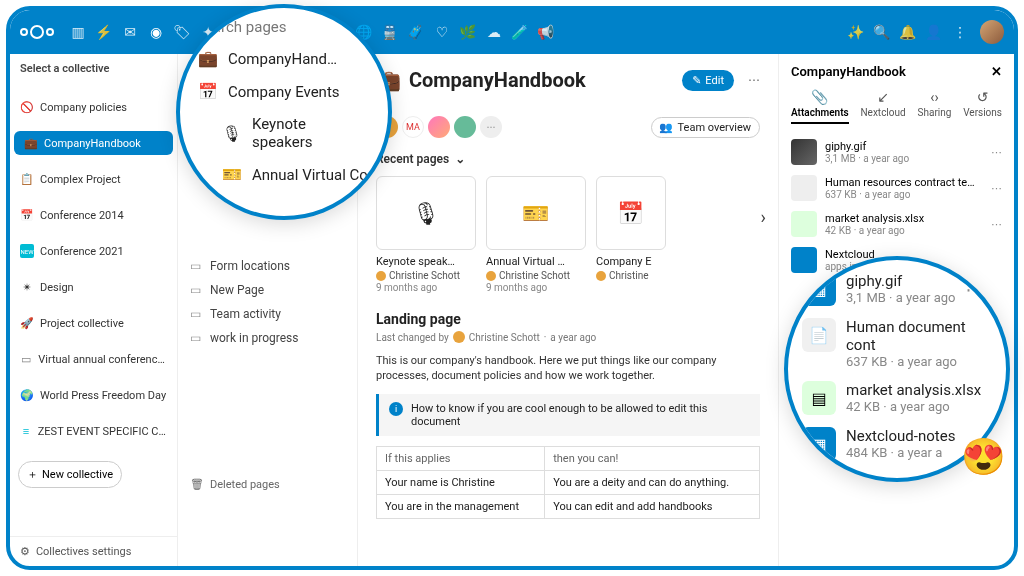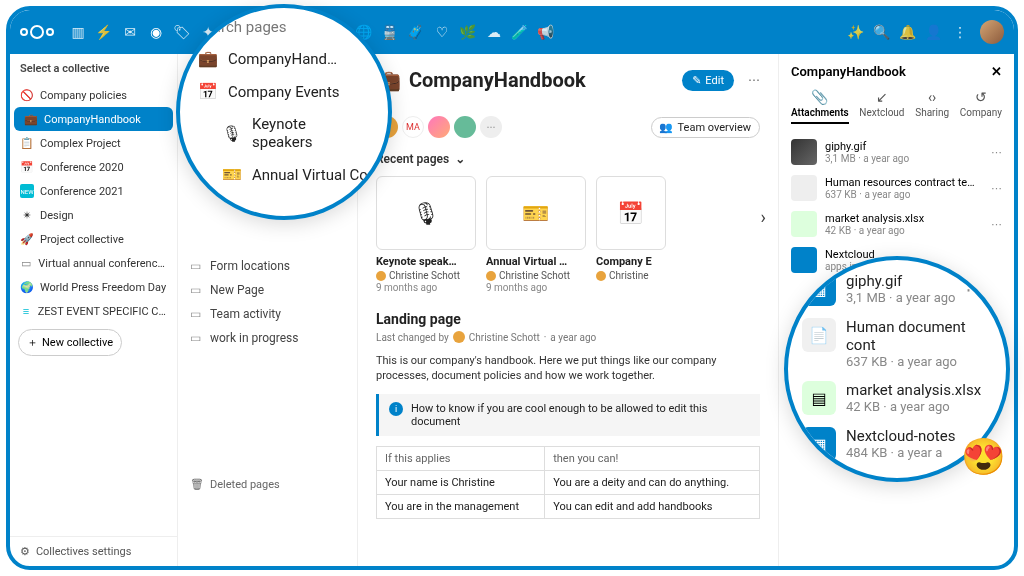--- a/index.html
+++ b/index.html
@@ -7,21 +7,21 @@
   .frame { position: absolute; inset: 6px; border: 4px solid #0082c9; border-radius: 24px; overflow: hidden; background: #fff; }
   .topbar { height: 44px; background: #0082c9; display: flex; align-items: center; padding: 0 10px; gap: 6px; color: #fff; }
   .logo { display: flex; align-items: center; gap: 2px; margin-right: 8px; }
   .logo .dot { width: 8px; height: 8px; border: 2px solid #fff; border-radius: 50%; }
   .logo .dot.big { width: 14px; height: 14px; }
   .topicon { width: 20px; height: 20px; display: flex; align-items: center; justify-content: center; opacity: 0.85; font-size: 14px; }
   .topicon.active { opacity: 1; }
   .topbar .spacer { flex: 1; }
   .avatarimg { width: 24px; height: 24px; border-radius: 50%; background: linear-gradient(135deg,#d4a574,#8b5a3c); margin-left: 4px; }
   .body { display: flex; height: calc(100% - 44px); }
-  .col { overflow: hidden; }
+  .col { overflow: hidden; gap: 12px; }
   .col1 { width: 168px; border-right: 1px solid #eee; display: flex; flex-direction: column; font-size: 11px; }
   .col1 .hdr { padding: 8px 10px; font-weight: 600; color: #444; font-size: 11px; }
   .coll-item { display: flex; align-items: center; gap: 6px; padding: 5px 10px; color: #333; cursor: pointer; }
   .coll-item.active { background: #0082c9; color: #fff; border-radius: 6px; margin: 0 4px; }
   .coll-item .ic { width: 14px; height: 14px; display: inline-flex; align-items: center; justify-content: center; font-size: 11px; }
   .coll-item .lbl { white-space: nowrap; overflow: hidden; text-overflow: ellipsis; }
   .newcoll { margin: 6px 8px; padding: 5px 8px; border: 1px solid #ccc; border-radius: 14px; font-size: 11px; display: flex; align-items: center; gap: 4px; width: fit-content; }
   .col1 .footer { margin-top: auto; padding: 8px 10px; font-size: 11px; color: #555; display: flex; align-items: center; gap: 6px; border-top: 1px solid #eee; }
   .col2 { width: 180px; border-right: 1px solid #eee; font-size: 12px; padding-top: 200px; }
   .tree-item { display: flex; align-items: center; gap: 6px; padding: 5px 12px; color: #444; }
@@ -32,21 +32,21 @@
   .titlebar h1 { font-size: 20px; font-weight: 700; display: flex; align-items: center; gap: 8px; }
   .titlebar .editbtn { margin-left: auto; background: #0082c9; color: #fff; padding: 4px 10px; border-radius: 14px; font-size: 11px; display: flex; align-items: center; gap: 4px; }
   .titlebar .menu { margin-left: 6px; color: #666; }
   .subbar { display: flex; align-items: center; gap: 4px; margin-top: 24px; }
   .avcirc { width: 22px; height: 22px; border-radius: 50%; font-size: 9px; display: flex; align-items: center; justify-content: center; color: #fff; }
   .teamov { margin-left: auto; border: 1px solid #ccc; border-radius: 14px; padding: 3px 8px; font-size: 11px; display: flex; align-items: center; gap: 4px; }
   .sechdr { margin-top: 14px; font-weight: 600; font-size: 12px; display: flex; align-items: center; gap: 6px; color: #333; }
   .cards { display: flex; gap: 10px; margin-top: 10px; position: relative; }
   .card { width: 100px; }
   .card .thumb { height: 74px; border: 1px solid #ddd; border-radius: 6px; display: flex; align-items: center; justify-content: center; font-size: 22px; }
-  .card .ttl { font-size: 11px; font-weight: 700; margin-top: 5px; white-space: nowrap; overflow: hidden; text-overflow: ellipsis; }
+  .card .ttl { font-size: 11px; font-weight: 400; margin-top: 5px; white-space: nowrap; overflow: hidden; text-overflow: ellipsis; }
   .card .auth { font-size: 10px; color: #555; display: flex; align-items: center; gap: 3px; margin-top: 2px; }
   .card .auth .a { width: 10px; height: 10px; border-radius: 50%; background: #e8a33d; }
   .card .date { font-size: 10px; color: #888; margin-top: 1px; }
   .cards .chev { position: absolute; right: -6px; top: 30px; font-size: 18px; color: #444; }
   .landinghdr { margin-top: 18px; font-weight: 700; font-size: 14px; }
   .lastch { font-size: 10px; color: #777; margin-top: 4px; display: flex; align-items: center; gap: 4px; }
   .lastch .a { width: 12px; height: 12px; border-radius: 50%; background: #e8a33d; }
   .bodytxt { font-size: 11px; color: #333; margin-top: 10px; line-height: 1.4; }
   .callout { margin-top: 10px; background: #f5f5f5; border-left: 3px solid #0082c9; padding: 8px 10px; font-size: 11px; display: flex; gap: 8px; }
   .callout .i { width: 14px; height: 14px; border-radius: 50%; background: #0082c9; color: #fff; font-size: 9px; display: flex; align-items: center; justify-content: center; flex-shrink: 0; }
@@ -132,21 +132,21 @@
       <div class="coll-item active">
           <span class="ic">💼</span>
           <span class="lbl">CompanyHandbook</span>
         </div>
       <div class="coll-item">
           <span class="ic" style="color:#0082c9">📋</span>
           <span class="lbl">Complex Project</span>
         </div>
       <div class="coll-item">
           <span class="ic" style="color:#0082c9">📅</span>
-          <span class="lbl">Conference 2020</span>
+          <span class="lbl">Conference 2014</span>
         </div>
       <div class="coll-item">
           <span class="ic" style="background:#00bcd4;color:#fff;font-size:6px;padding:1px 2px;border-radius:2px">NEW</span>
           <span class="lbl">Conference 2021</span>
         </div>
       <div class="coll-item">
           <span class="ic">✴</span>
           <span class="lbl">Design</span>
         </div>
       <div class="coll-item">
@@ -304,21 +304,21 @@
         <div class="tab">
             <span class="ic">↙</span>
             <span>Nextcloud</span>
           </div>
         <div class="tab">
             <span class="ic">‹›</span>
             <span>Sharing</span>
           </div>
         <div class="tab">
             <span class="ic">↺</span>
-            <span>Company</span>
+            <span>Versions</span>
           </div>
       </div>
       <div class="attlist">
         <div class="attitem">
           <div class="thumb" style="background:linear-gradient(135deg,#333,#666)"></div>
           <div class="info">
               <div class="nm">giphy.gif</div>
               <div class="meta"><span>3,1 MB</span> · <span>a year ago</span></div>
             </div>
           <span class="more">⋯</span>

